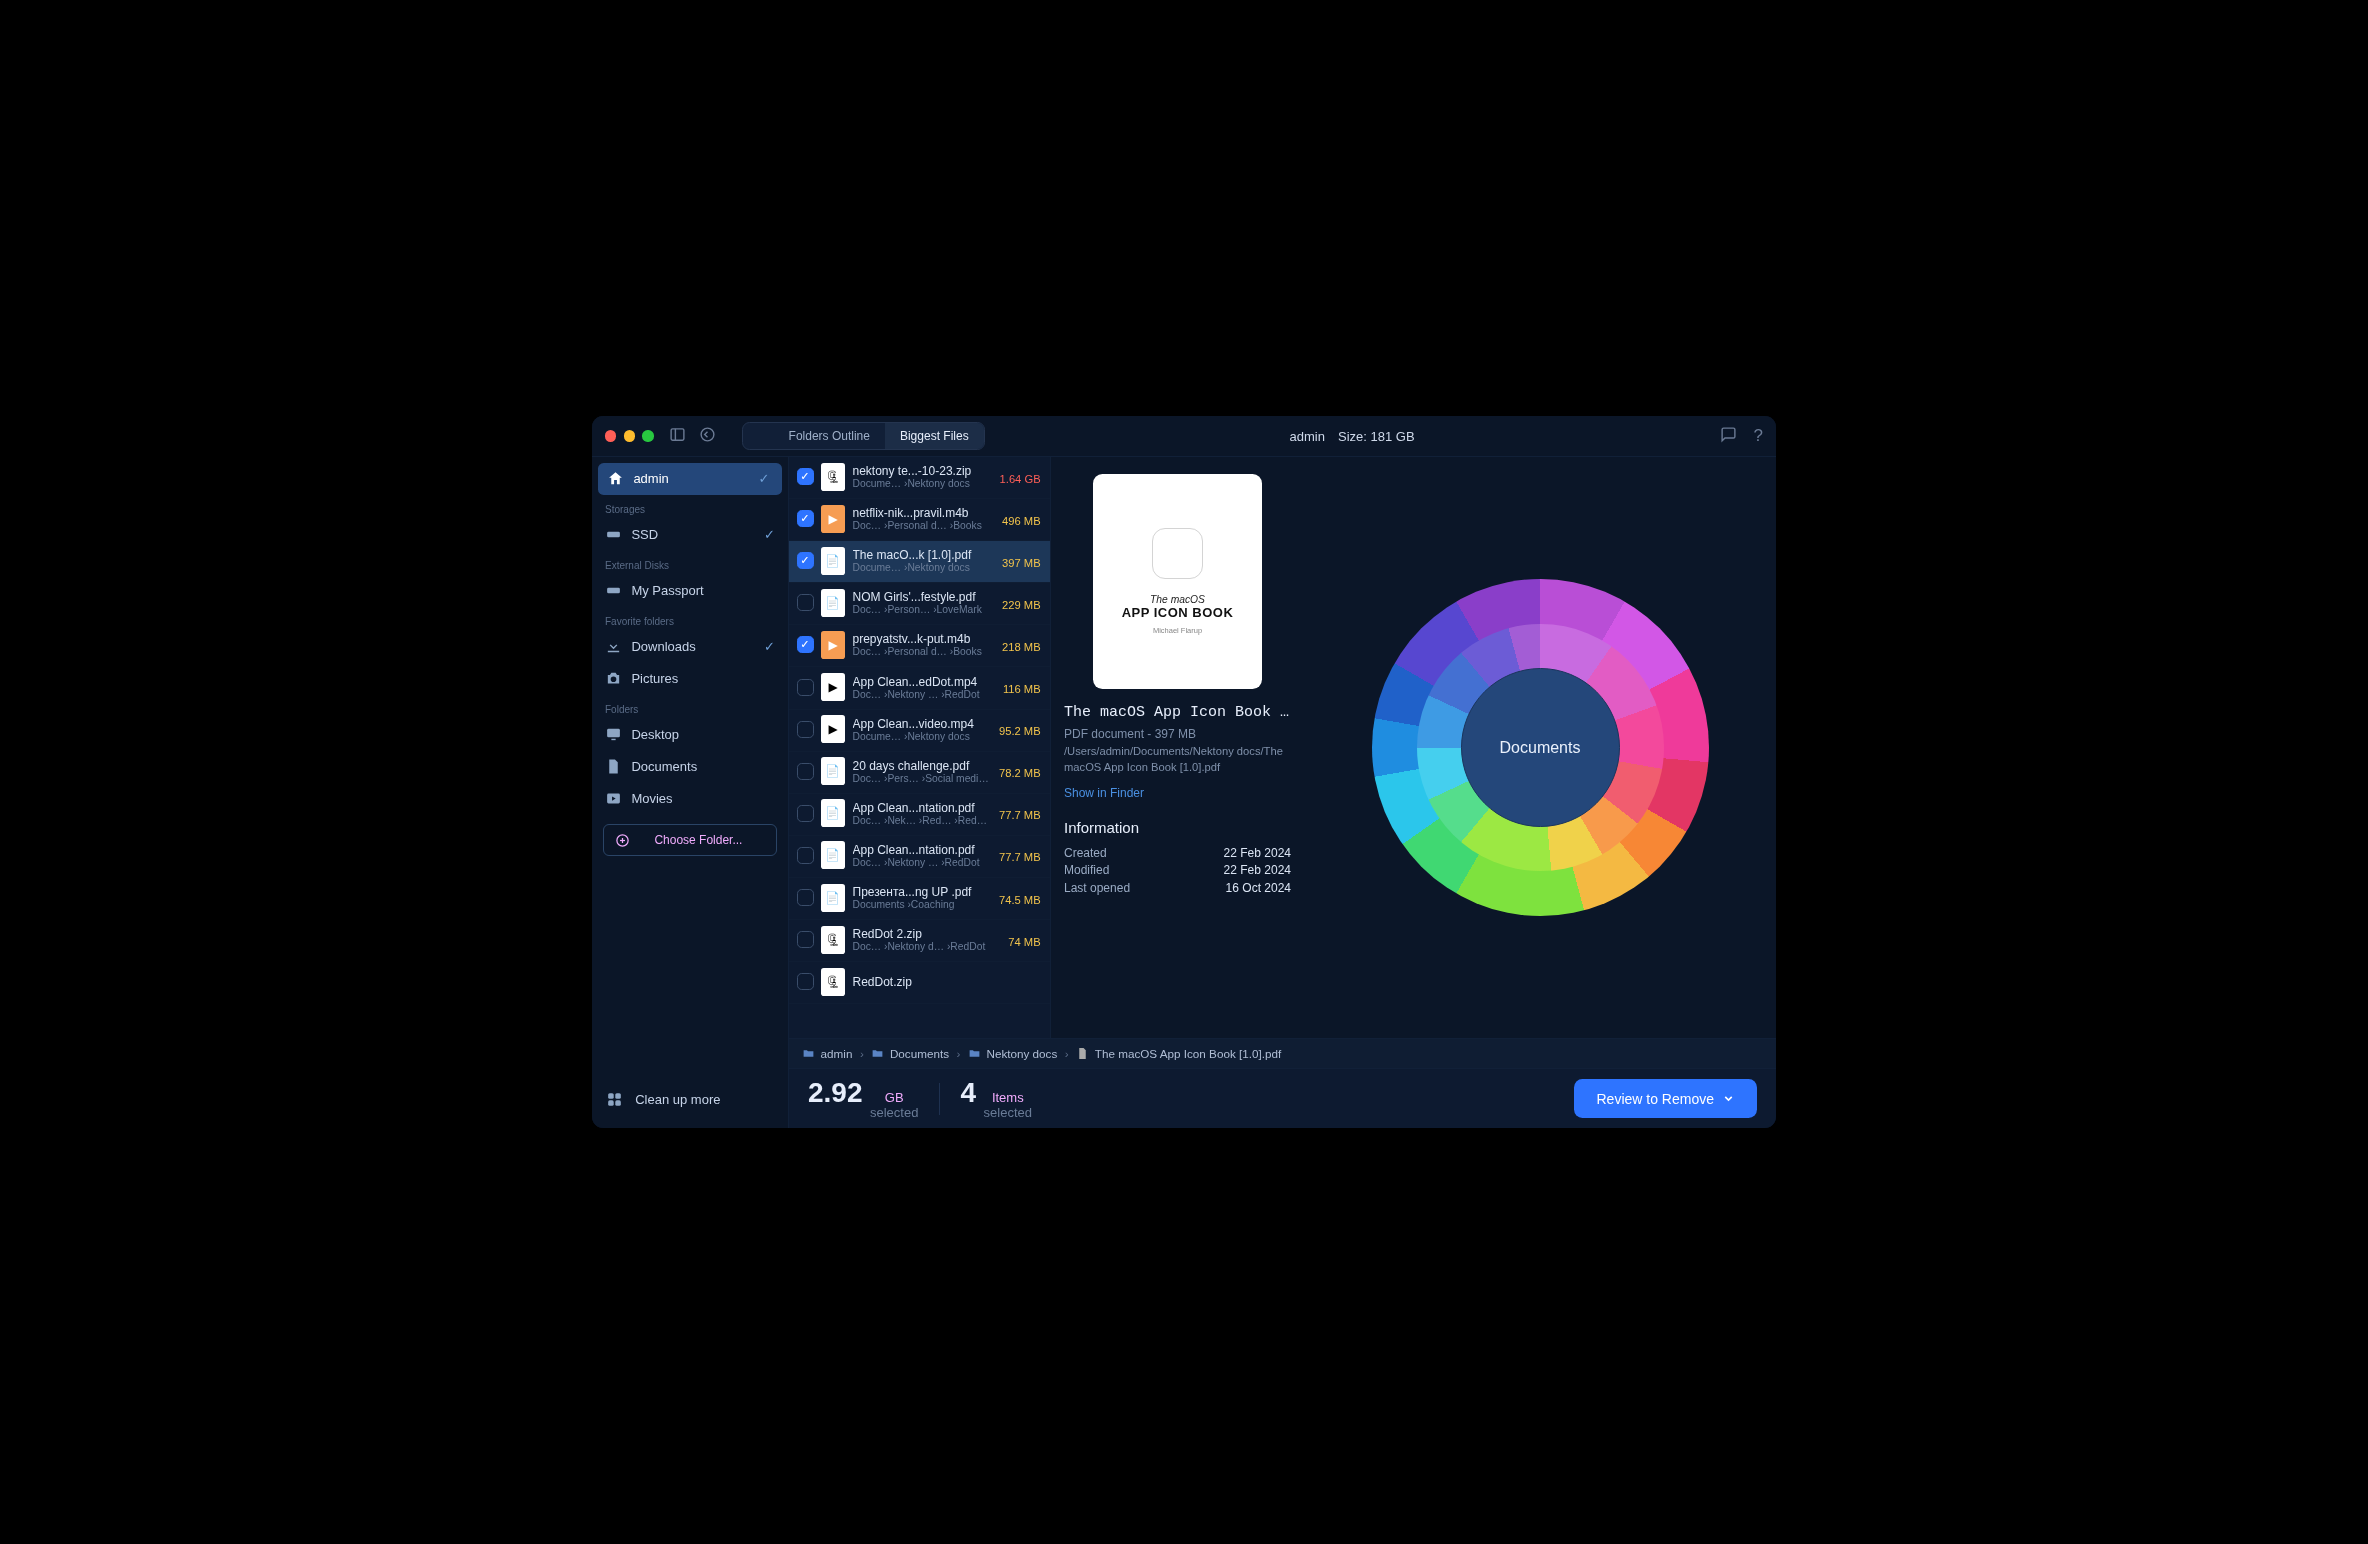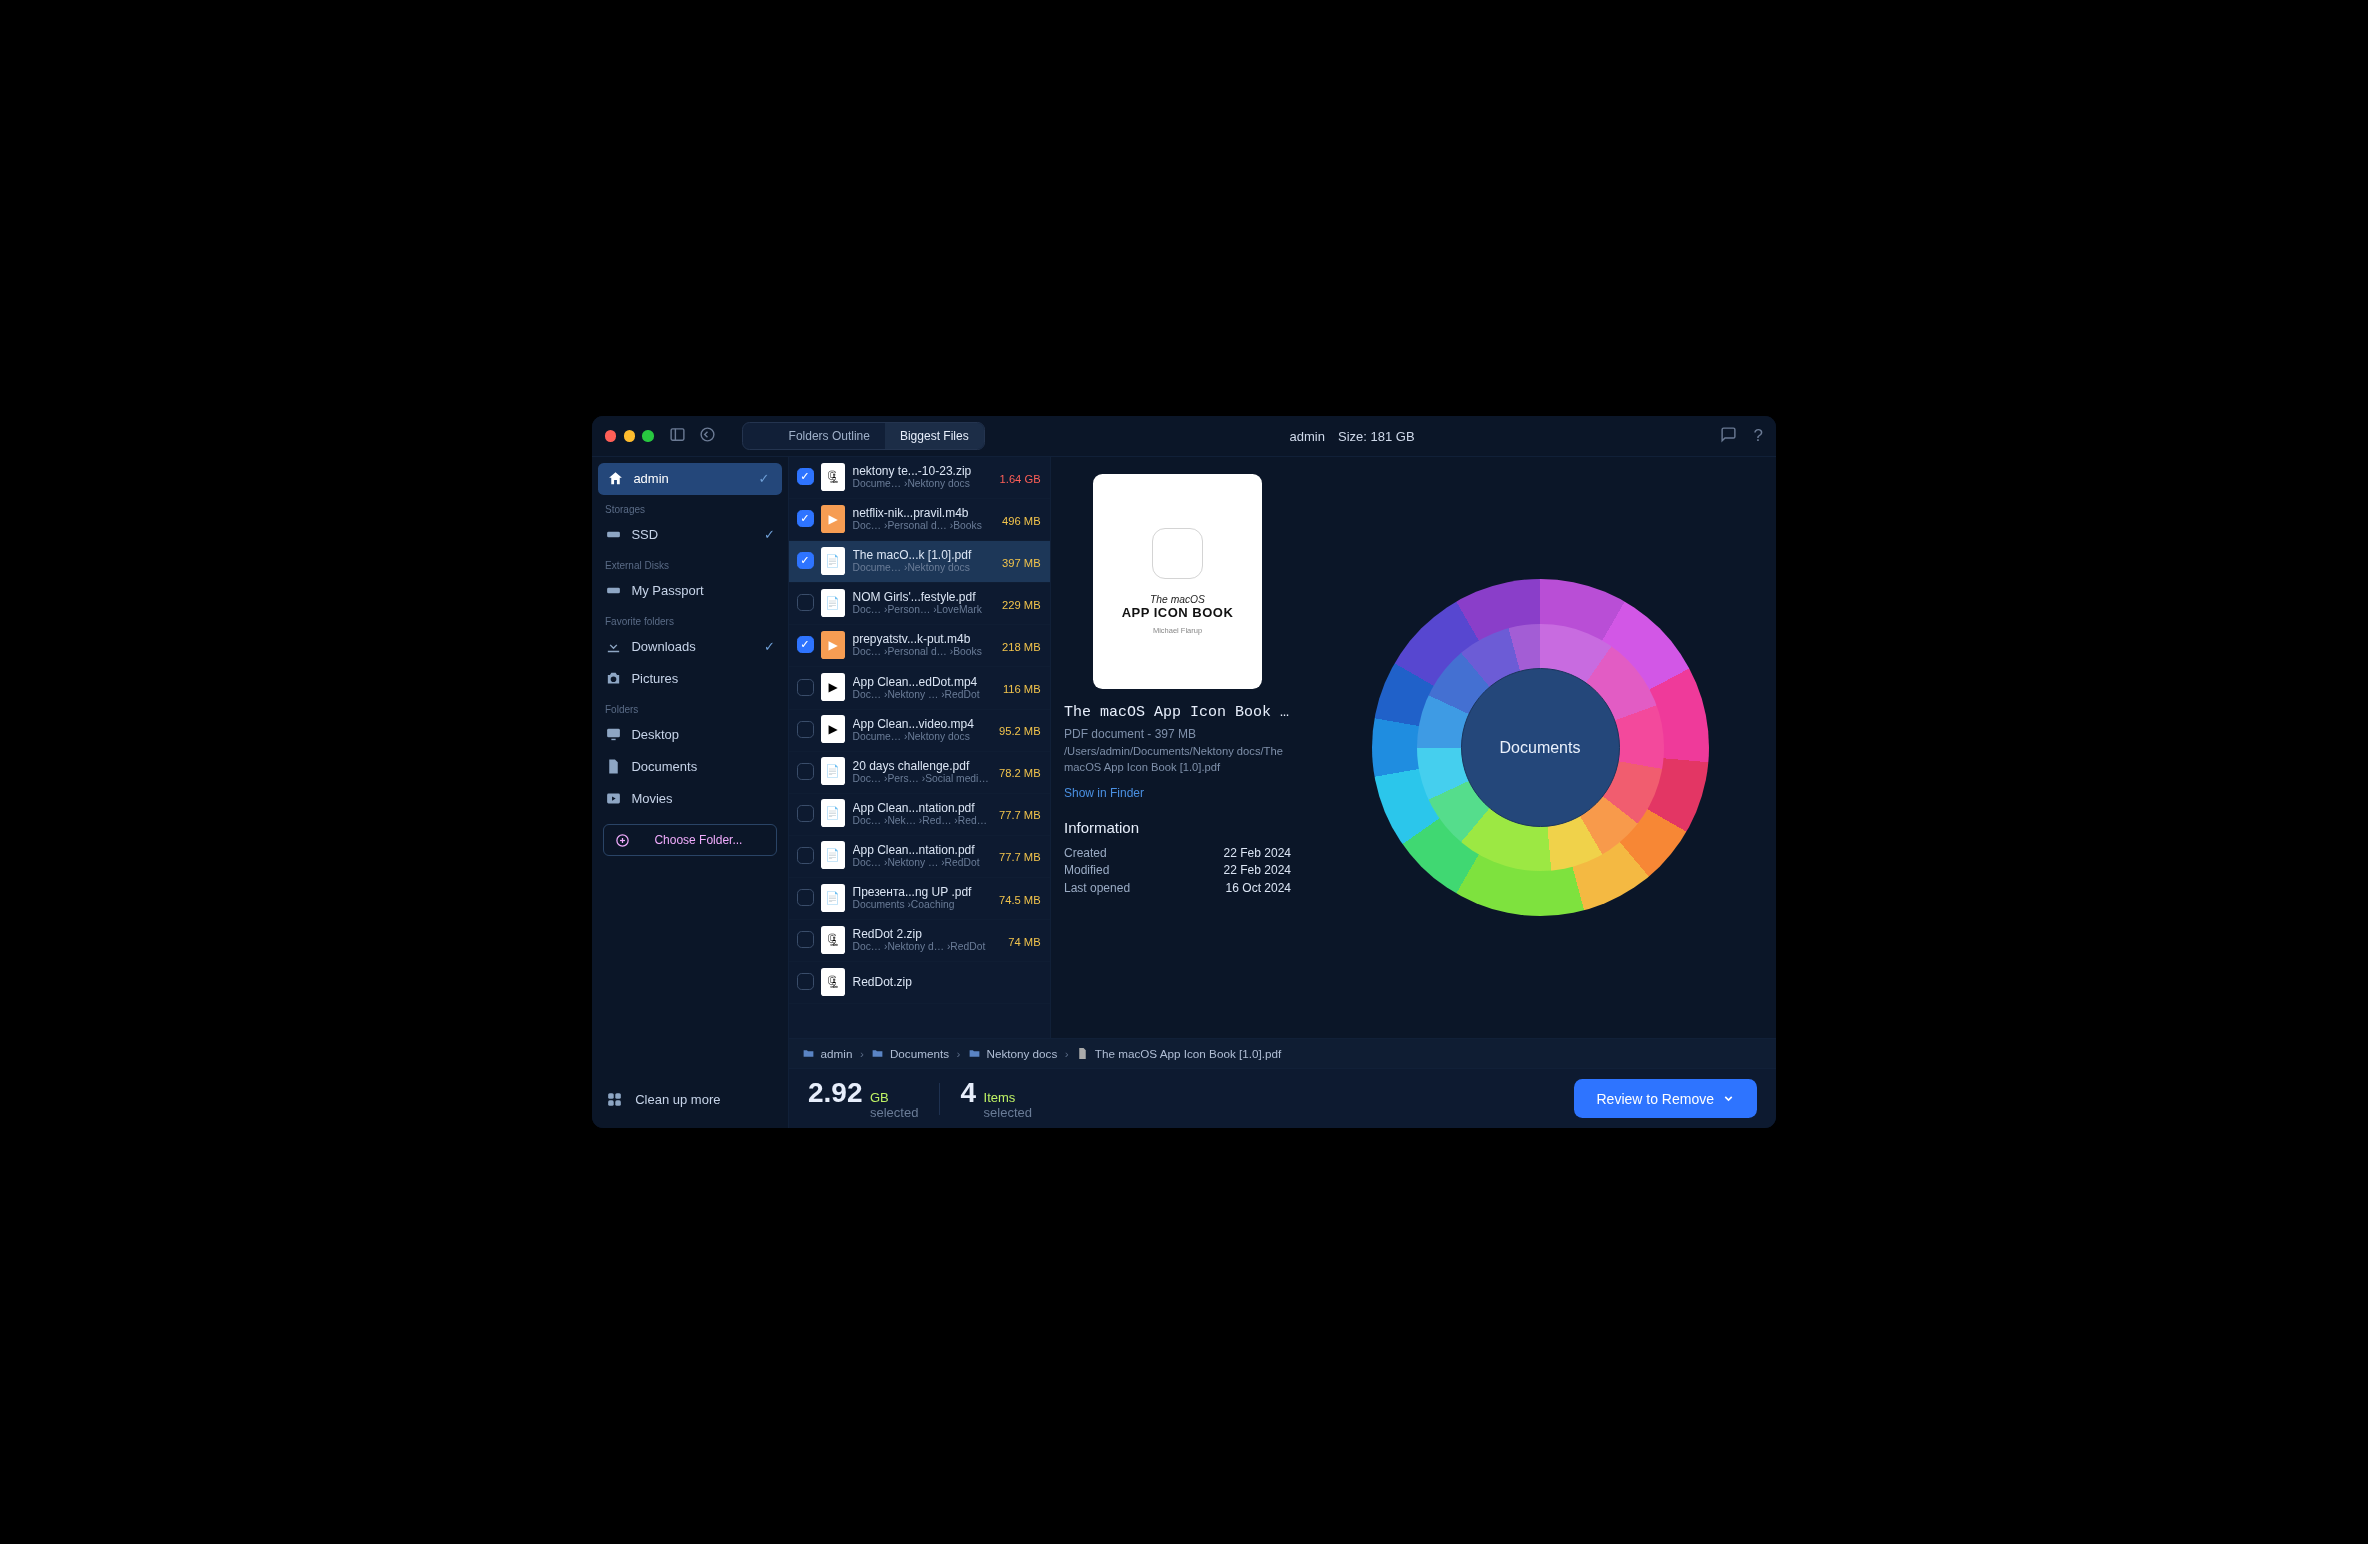--- a/index.html
+++ b/index.html
@@ -75,21 +75,21 @@
   .sun-label{position:absolute;color:#eaf1fc;font-size:16px;z-index:2;}
   
   .crumbs { height:30px; background:#0f1d33; border-top:0.9px solid #112038; display:flex; align-items:center; padding:0 13px; gap:5.6px; font-size:11.7px; color:#b0bed5;}
   .crumbs svg{width:13px;height:13px;color:#5a84c4;}
   .crumbs .chev{color:#5a6b86; margin:0 1.9px;}
   
   .footer { height:60px; background:#0d1a30; border-top:0.9px solid #112038; display:flex; align-items:center; padding:0 19px; gap:20.6px;}
   .fstat { display:flex; align-items:baseline; gap:7.5px; color:#e7eefb;}
   .fstat .big{font-size:28px; font-weight:600;}
   .fstat .lbls{display:flex;flex-direction:column;font-size:13px;color:#6a7c97;line-height:1.1;}
-  .fstat .lbls .top{color:#bef264;font-weight:500;}
+  .fstat .lbls .top{color:#f0abfc;font-weight:500;text-align:center;}
   .fsdiv{width:0.9px;height:32px;background:#1e3150;}
   .primary-btn{margin-left:auto;background:#2e74ff;color:#fff;border:none;border-radius:8.4px;padding:11.2px 22.5px;font-size:14px;font-weight:500;display:flex;align-items:center;gap:7.5px;cursor:pointer;}
   .primary-btn svg{width:13px;height:13px;}
   ::-webkit-scrollbar{width:0;}
 </style>
 </head>
 <body>
 
 <div class="window">
 

